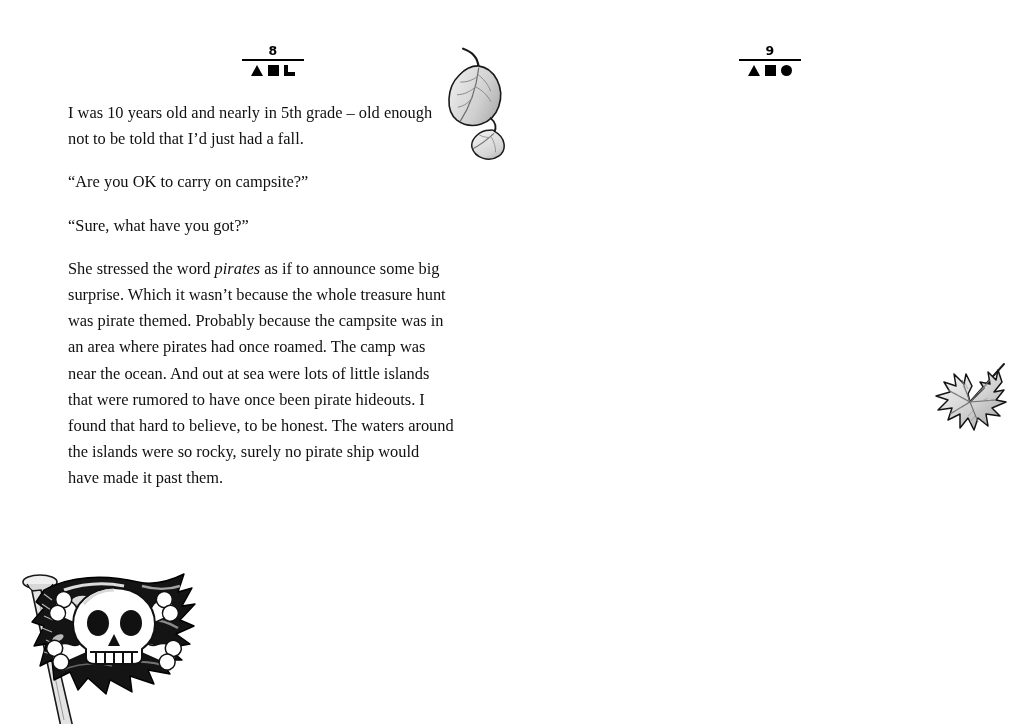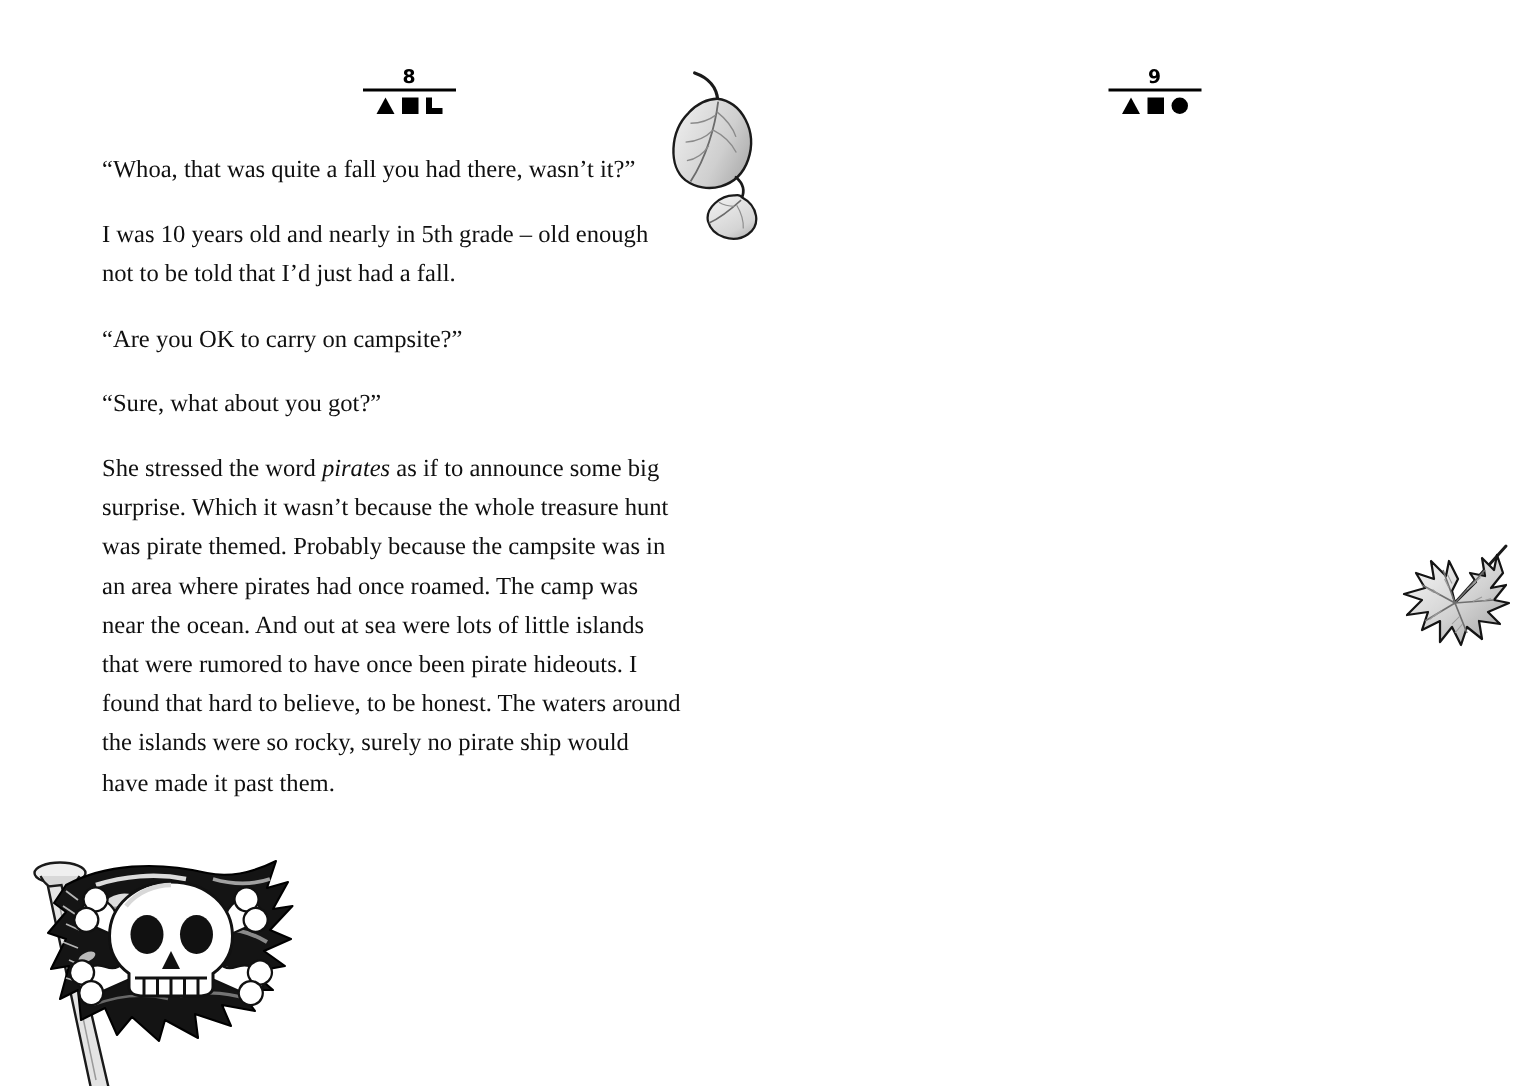--- a/index.html
+++ b/index.html
@@ -135,24 +135,23 @@
       <div class="folio-num">8</div>
       <div class="folio-rule"></div>
       <div class="folio-glyphs">
         <span class="g-triangle"></span>
         <span class="g-square"></span>
         <span class="g-ell"></span>
       </div>
     </div>
 
     <div class="column col-left">
-      <p class="para">“Whoa, that was quite a fall you had there, wasn’t it?”</p>
       <p class="para">I was 10 years old and nearly in 5th grade – old enough not to be told that I’d just had a fall.</p>
       <p class="para">“Are you OK to carry on campsite?”</p>
-      <p class="para">“Sure, what about you got?”</p>
+      <p class="para">“Sure, what have you got?”</p>
       <p class="para">
         <span>She stressed the word </span><em>pirates</em><span> as if to announce some big surprise. Which it wasn’t because the whole treasure hunt was pirate themed. Probably because the campsite was in an area where pirates had once roamed. The camp was near the ocean. And out at sea were lots of little islands that were rumored to have once been pirate hideouts. I found that hard to believe, to be honest. The waters around the islands were so rocky, surely no pirate ship would have made it past them.</span>
       </p>
     </div>
 
     <svg class="art art-leaves-top" viewBox="0 0 92 126">
       <defs>
         <linearGradient id="lg1" x1="0" y1="0" x2="1" y2="1">
           <stop offset="0%" stop-color="#f4f4f4"></stop>
           <stop offset="60%" stop-color="#cfcfcf"></stop>

